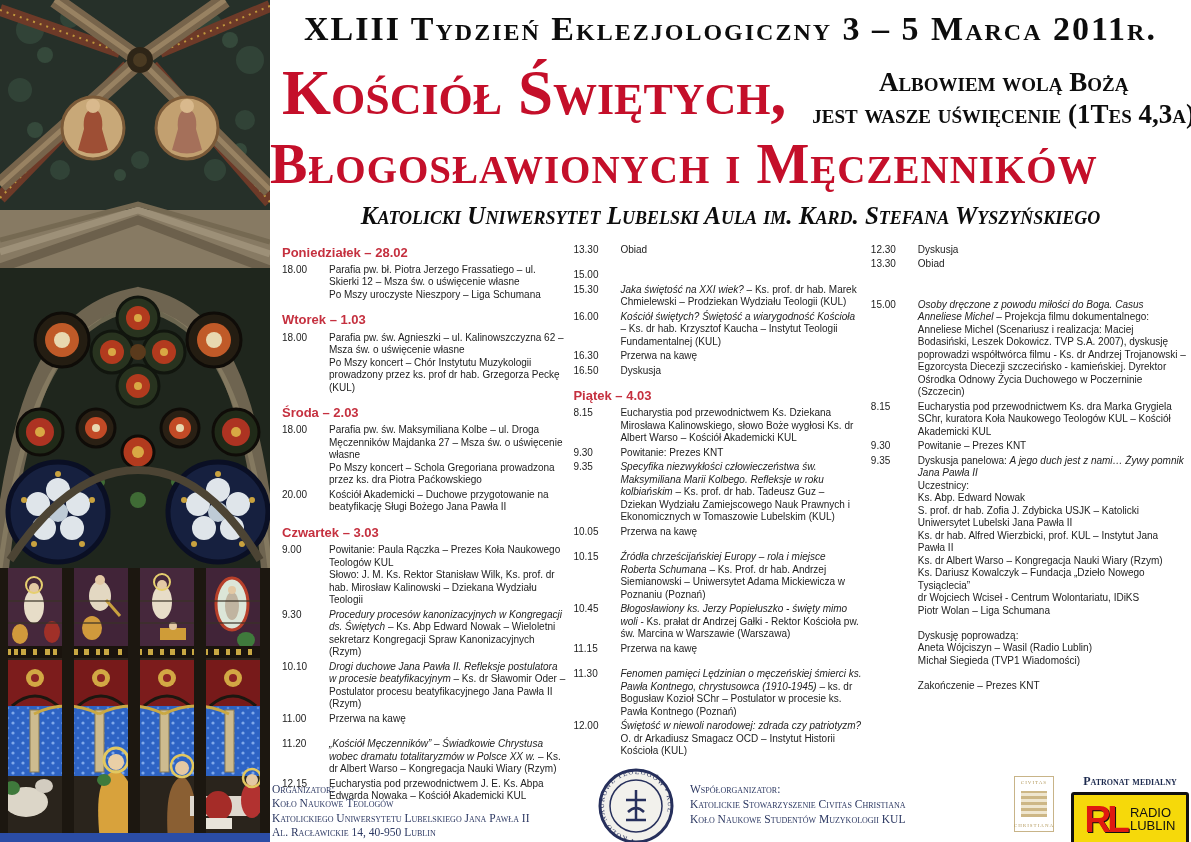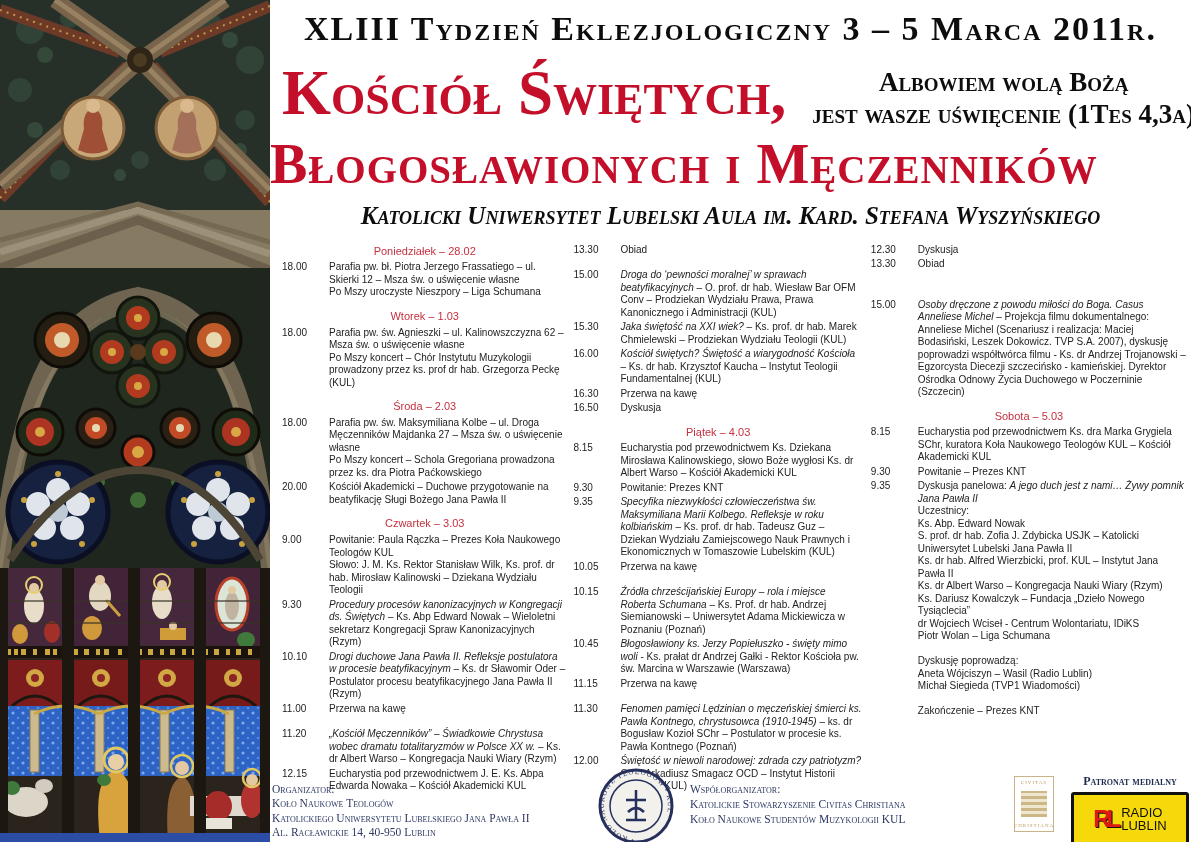--- a/index.html
+++ b/index.html
@@ -33,21 +33,21 @@
   .venue{
     margin-top:8px;text-align:center;font-family:"Liberation Serif",serif;
     font-variant:small-caps;font-weight:600;font-size:25px;color:#0d0d0d;white-space:nowrap;font-style:italic;
   }
 
   .program{display:flex;margin-top:14px;padding:0 4px 0 12px;}
   .col{font-size:10px;line-height:1.25;color:#222222;}
   .col1{width:288px;margin-right:6px;}
   .col2{width:292px;margin-right:8px;}
   .col3{width:319px;}
-  .day-header{color:#c5303f;font-weight:normal;text-align:center;font-size:11px;margin:11px 0 3px 0;}
+  .day-header{color:#c5303f;font-weight:bold;font-size:13px;margin:11px 0 3px 0;}
   .col .day-header:first-child{margin-top:1px;}
   .prog-row{display:flex;margin-bottom:2px;gap:12px;}
   .prog-row .time{flex:0 0 35px;}
   .prog-row .desc{flex:1;white-space:pre-line;}
   .prog-row .desc em{font-style:italic;}
   .prog-row.gap{margin-bottom:13px;}
   .prog-row.gap-lg{margin-bottom:28px;}
 
   .footer{position:absolute;left:270px;top:780px;width:772px;height:62px;
     font-family:"Liberation Serif",serif;color:#2c3862;}
@@ -57,21 +57,21 @@
   .civitas{position:absolute;left:744px;top:-4px;width:40px;height:56px;border:1px solid #c8b488;
     display:flex;flex-direction:column;justify-content:space-between;align-items:center;
     color:#b49a5e;font-size:5px;letter-spacing:1px;padding:3px 1px;box-sizing:border-box;text-transform:uppercase;}
   .civitas .motif{width:26px;height:26px;background:
     repeating-linear-gradient(0deg,#cdb786 0 3px,#efe6cf 3px 6px);}
   .patronat{position:absolute;left:800px;top:-6px;width:120px;text-align:center;}
   .patronat-label{font-variant:small-caps;font-size:12px;font-weight:600;color:#1d2a4e;margin-bottom:3px;white-space:nowrap;}
   .radio-logo{width:112px;height:48px;background:#f6d90a;border:3px solid #111;border-radius:3px;
     display:flex;align-items:center;justify-content:center;margin:0 auto;
     font-family:"Liberation Sans",sans-serif;}
-  .radio-letters{font-weight:bold;font-size:24px;color:#df1a10;line-height:1;letter-spacing:-4px;
+  .radio-letters{font-weight:bold;font-size:37px;color:#df1a10;line-height:1;letter-spacing:-4px;
     text-shadow:1px 1px 0 #111;margin-right:4px;}
   .radio-text{color:#111;font-weight:normal;font-size:13px;line-height:1.0;text-align:left;letter-spacing:0px;}
 </style>
 </head>
 <body>
 
 <div class="photo-wrap">
 <svg width="270" height="842" viewBox="0 0 270 842" xmlns="http://www.w3.org/2000/svg">
   <rect width="270" height="842" fill="#241e18"></rect>
 
@@ -420,21 +420,20 @@
           <span class="desc">Eucharystia pod przewodnictwem J. E. Ks. Abpa Edwarda Nowaka – Kościół Akademicki KUL</span>
         </div>
       </div>
     <div class="col col2">
         <div class="prog-row gap">
           <span class="time">13.30</span>
           <span class="desc">Obiad</span>
         </div>
         <div class="prog-row">
           <span class="time">15.00</span>
-          <span class="desc"><em>Droga do ‘pewności moralnej’ w sprawach beatyfikacyjnych</em> – O. prof. dr hab. Wiesław Bar OFM Conv – Prodziekan Wydziału Prawa, Prawa Kanonicznego i Administracji (KUL)</span>
         </div>
         <div class="prog-row">
           <span class="time">15.30</span>
           <span class="desc"><em>Jaka świętość na XXI wiek?</em> – Ks. prof. dr hab. Marek Chmielewski – Prodziekan Wydziału Teologii (KUL)</span>
         </div>
         <div class="prog-row">
           <span class="time">16.00</span>
           <span class="desc"><em>Kościół świętych? Świętość a wiarygodność Kościoła</em> – Ks. dr hab. Krzysztof Kaucha – Instytut Teologii Fundamentalnej (KUL)</span>
         </div>
         <div class="prog-row">
@@ -489,21 +488,20 @@
           <span class="desc">Dyskusja</span>
         </div>
         <div class="prog-row gap-lg">
           <span class="time">13.30</span>
           <span class="desc">Obiad</span>
         </div>
         <div class="prog-row">
           <span class="time">15.00</span>
           <span class="desc"><em>Osoby dręczone z powodu miłości do Boga. Casus Anneliese Michel</em> – Projekcja filmu dokumentalnego: Anneliese Michel (Scenariusz i realizacja: Maciej Bodasiński, Leszek Dokowicz. TVP S.A. 2007), dyskusję poprowadzi współtwórca filmu - Ks. dr Andrzej Trojanowski – Egzorcysta Diecezji szczecińsko - kamieńskiej. Dyrektor Ośrodka Odnowy Życia Duchowego w Poczerninie (Szczecin)</span>
         </div>
-        <div class="day-header">Sobota – 5.03</div>
         <div class="prog-row">
           <span class="time">8.15</span>
           <span class="desc">Eucharystia pod przewodnictwem Ks. dra Marka Grygiela SChr, kuratora Koła Naukowego Teologów KUL – Kościół Akademicki KUL</span>
         </div>
         <div class="prog-row">
           <span class="time">9.30</span>
           <span class="desc">Powitanie – Prezes KNT</span>
         </div>
         <div class="prog-row">
           <span class="time">9.35</span>

